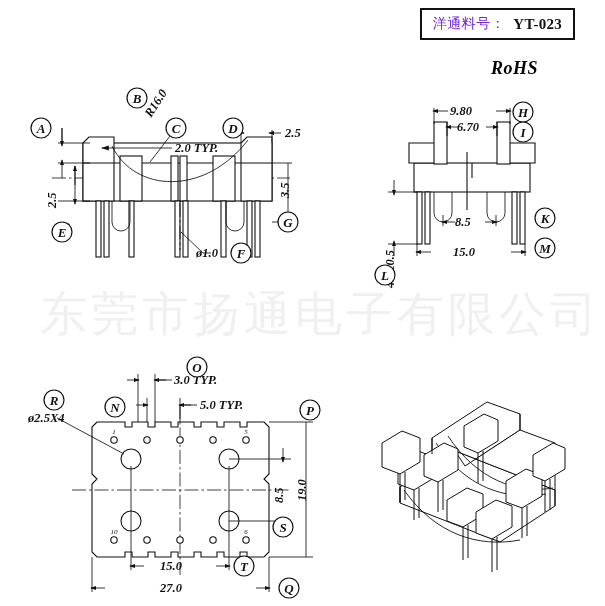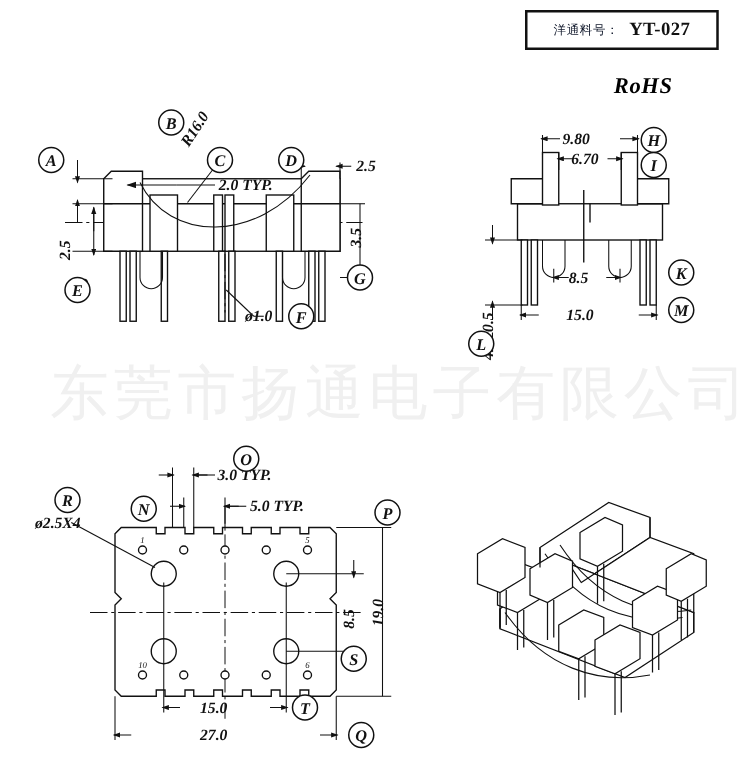--- a/index.html
+++ b/index.html
@@ -3,39 +3,39 @@
 <meta charset="utf-8">
 <style>
   html,body{margin:0;padding:0;background:#ffffff;}
   body{width:605px;height:606px;position:relative;overflow:hidden;
        font-family:"Liberation Sans", sans-serif;}
   #sheet{position:absolute;left:0;top:0;width:605px;height:606px;}
   svg{position:absolute;left:0;top:0;}
   .pn-box{position:absolute;left:420px;top:8px;width:155px;height:32px;
           border:2px solid #111;background:#fff;display:flex;align-items:center;
           justify-content:center;gap:8px;box-sizing:border-box;}
-  .pn-label{font-family:Liberation Serif, serif;font-size:10px;color:#0f172a;
+  .pn-label{font-family:Liberation Serif, serif;font-size:14px;color:#6d28d9;
             letter-spacing:0.5px;}
   .pn-value{font-family:"Liberation Serif", serif;font-size:15px;font-weight:bold;
             color:#111;letter-spacing:0.3px;}
   .rohs{position:absolute;left:491px;top:58px;font-family:"Liberation Serif", serif;
         font-size:18px;font-weight:bold;font-style:italic;color:#000000;
         letter-spacing:0.5px;}
   .watermark{position:absolute;left:40px;top:283px;width:530px;text-align:center;
              font-family:"DejaVu Sans", sans-serif;font-size:47px;color:#f0f0f0;
              letter-spacing:4px;white-space:nowrap;user-select:none;}
 </style>
 </head>
 <body>
 
 <div id="sheet">
 
   <div class="pn-box">
     <span class="pn-label">洋通料号：</span>
-    <span class="pn-value">YT-027</span>
+    <span class="pn-value">YT-023</span>
   </div>
 
   <div class="rohs">RoHS</div>
 
   <div class="watermark">东莞市扬通电子有限公司</div>
 
   <svg width="605" height="606" viewBox="0 0 605 606">
     <defs>
       <marker id="ar" markerWidth="9" markerHeight="9" refX="8" refY="3" orient="auto" markerUnits="strokeWidth">
         <path d="M0,0 L9,3 L0,6 z" fill="#111"></path>

